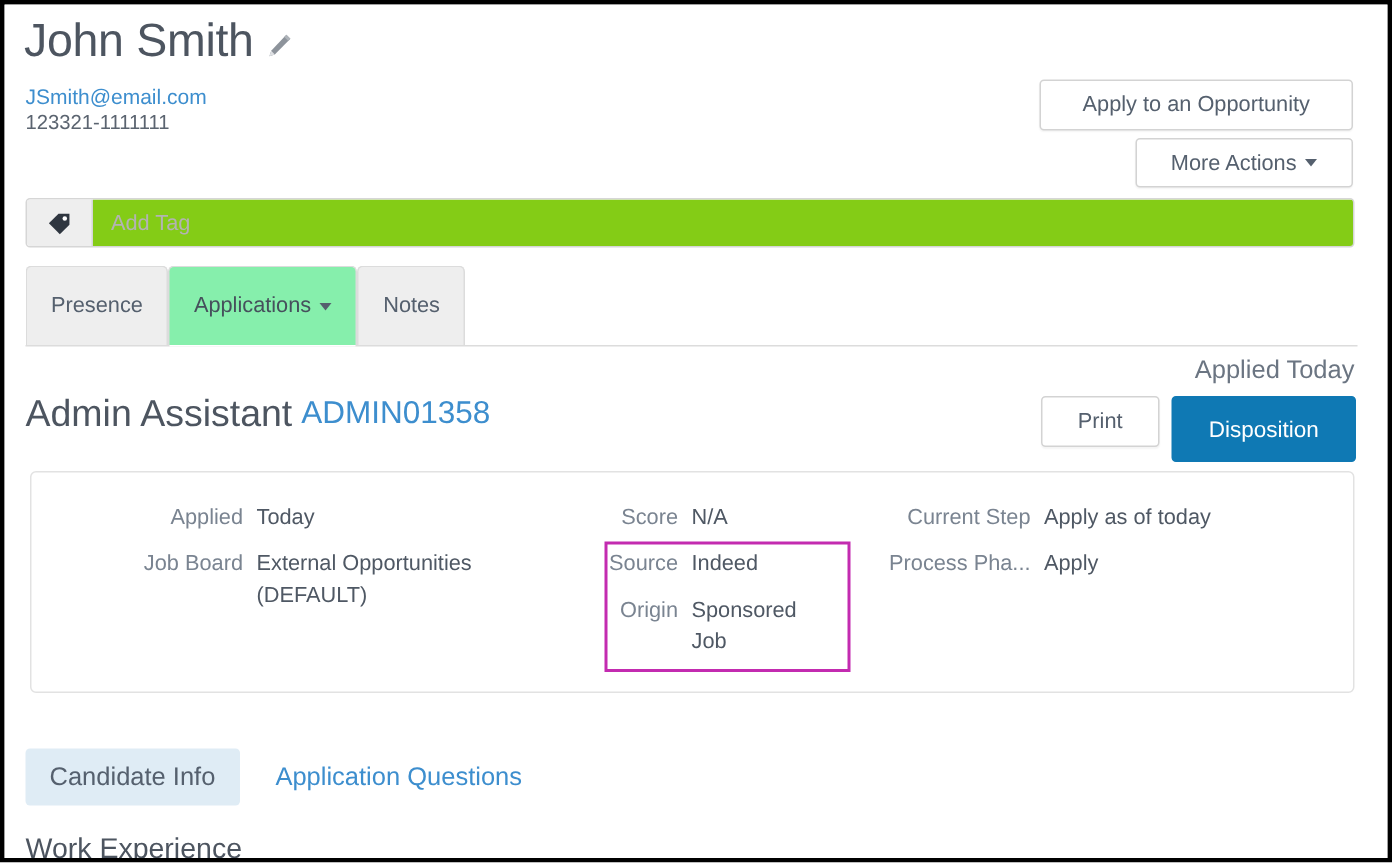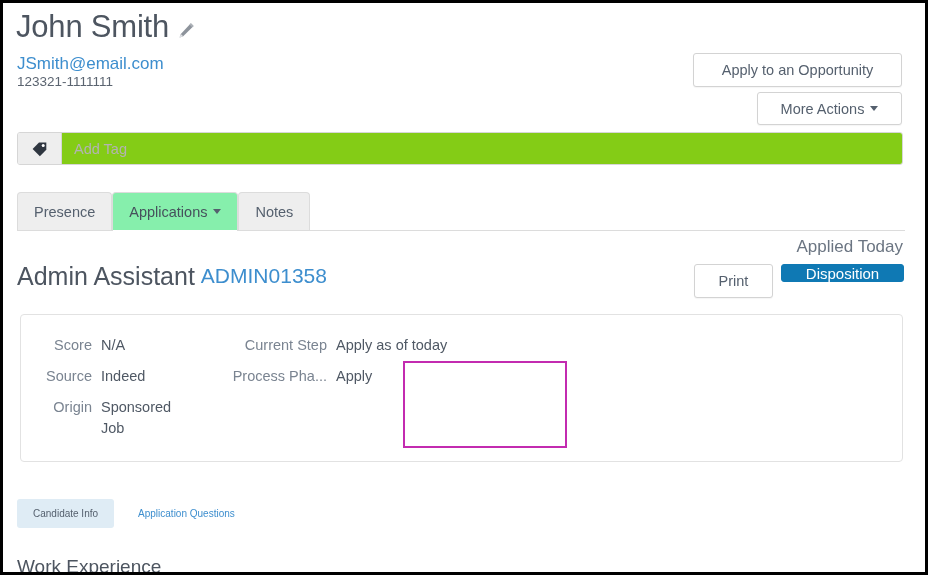--- a/index.html
+++ b/index.html
@@ -60,21 +60,21 @@
     width: 19px;
     height: 19px;
     cursor: pointer;
     margin-top: 6px;
   }
 
   .candidate-email {
     position: absolute;
     left: 1px;
     top: 49px;
-    font-size: 17px;
+    font-size: 14px;
     color: #3d8ece;
     text-decoration: none;
     cursor: pointer;
     line-height: 16px;
   }
 
   .candidate-phone {
     position: absolute;
     left: 1px;
     top: 67px;
@@ -171,21 +171,21 @@
     left: 14px;
     top: 186px;
     width: 888px;
     height: 42px;
     display: flex;
     align-items: flex-end;
     border-bottom: 1px solid #dcdcdc;
   }
 
   .tab {
-    height: 38px;
+    height: 53px;
     padding: 0 16px;
     display: flex;
     align-items: center;
     justify-content: center;
     gap: 6px;
     font-size: 14.5px;
     color: #55606e;
     background: #eeeeee;
     border: 1px solid #dcdcdc;
     border-bottom: none;
@@ -258,21 +258,21 @@
     color: #55606e;
     cursor: pointer;
     box-shadow: 0 1px 1px rgba(0,0,0,0.045);
   }
 
   .btn-disposition {
     position: absolute;
     left: 764px;
     top: 5px;
     width: 123px;
-    height: 18px;
+    height: 44px;
     background: #0f79b4;
     border: 1px solid #0f79b4;
     border-radius: 3px;
     font-family: "Liberation Sans", sans-serif;
     font-size: 15px;
     color: #ffffff;
     cursor: pointer;
   }
 
   
@@ -346,21 +346,21 @@
     position: absolute;
     left: 14px;
     top: 496px;
     display: flex;
     align-items: center;
     gap: 8px;
   }
 
   .subtab {
     padding: 9px 16px;
-    font-size: 10px;
+    font-size: 17px;
     border-radius: 3px;
     cursor: pointer;
     white-space: nowrap;
   }
 
   .subtab.active {
     background: #dfecf5;
     color: #55606e;
   }
 
@@ -435,20 +435,30 @@
     <div class="job-title">
       <span>Admin Assistant</span><span class="job-req-id">ADMIN01358</span>
     </div>
     <button class="btn-print">Print</button>
     <button class="btn-disposition">Disposition</button>
   </div>
 
   <div class="detail-panel">
     <div class="detail-cols">
 
+      <div class="dcol dcol-1">
+        <div class="drow">
+          <div class="dlabel">Applied</div>
+          <div class="dvalue">Today</div>
+        </div>
+        <div class="drow">
+          <div class="dlabel">Job Board</div>
+          <div class="dvalue">External Opportunities (DEFAULT)</div>
+        </div>
+      </div>
 
       <div class="dcol dcol-2">
         <div class="drow">
           <div class="dlabel">Score</div>
           <div class="dvalue">N/A</div>
         </div>
         <div class="drow">
           <div class="dlabel">Source</div>
           <div class="dvalue">Indeed</div>
         </div>

